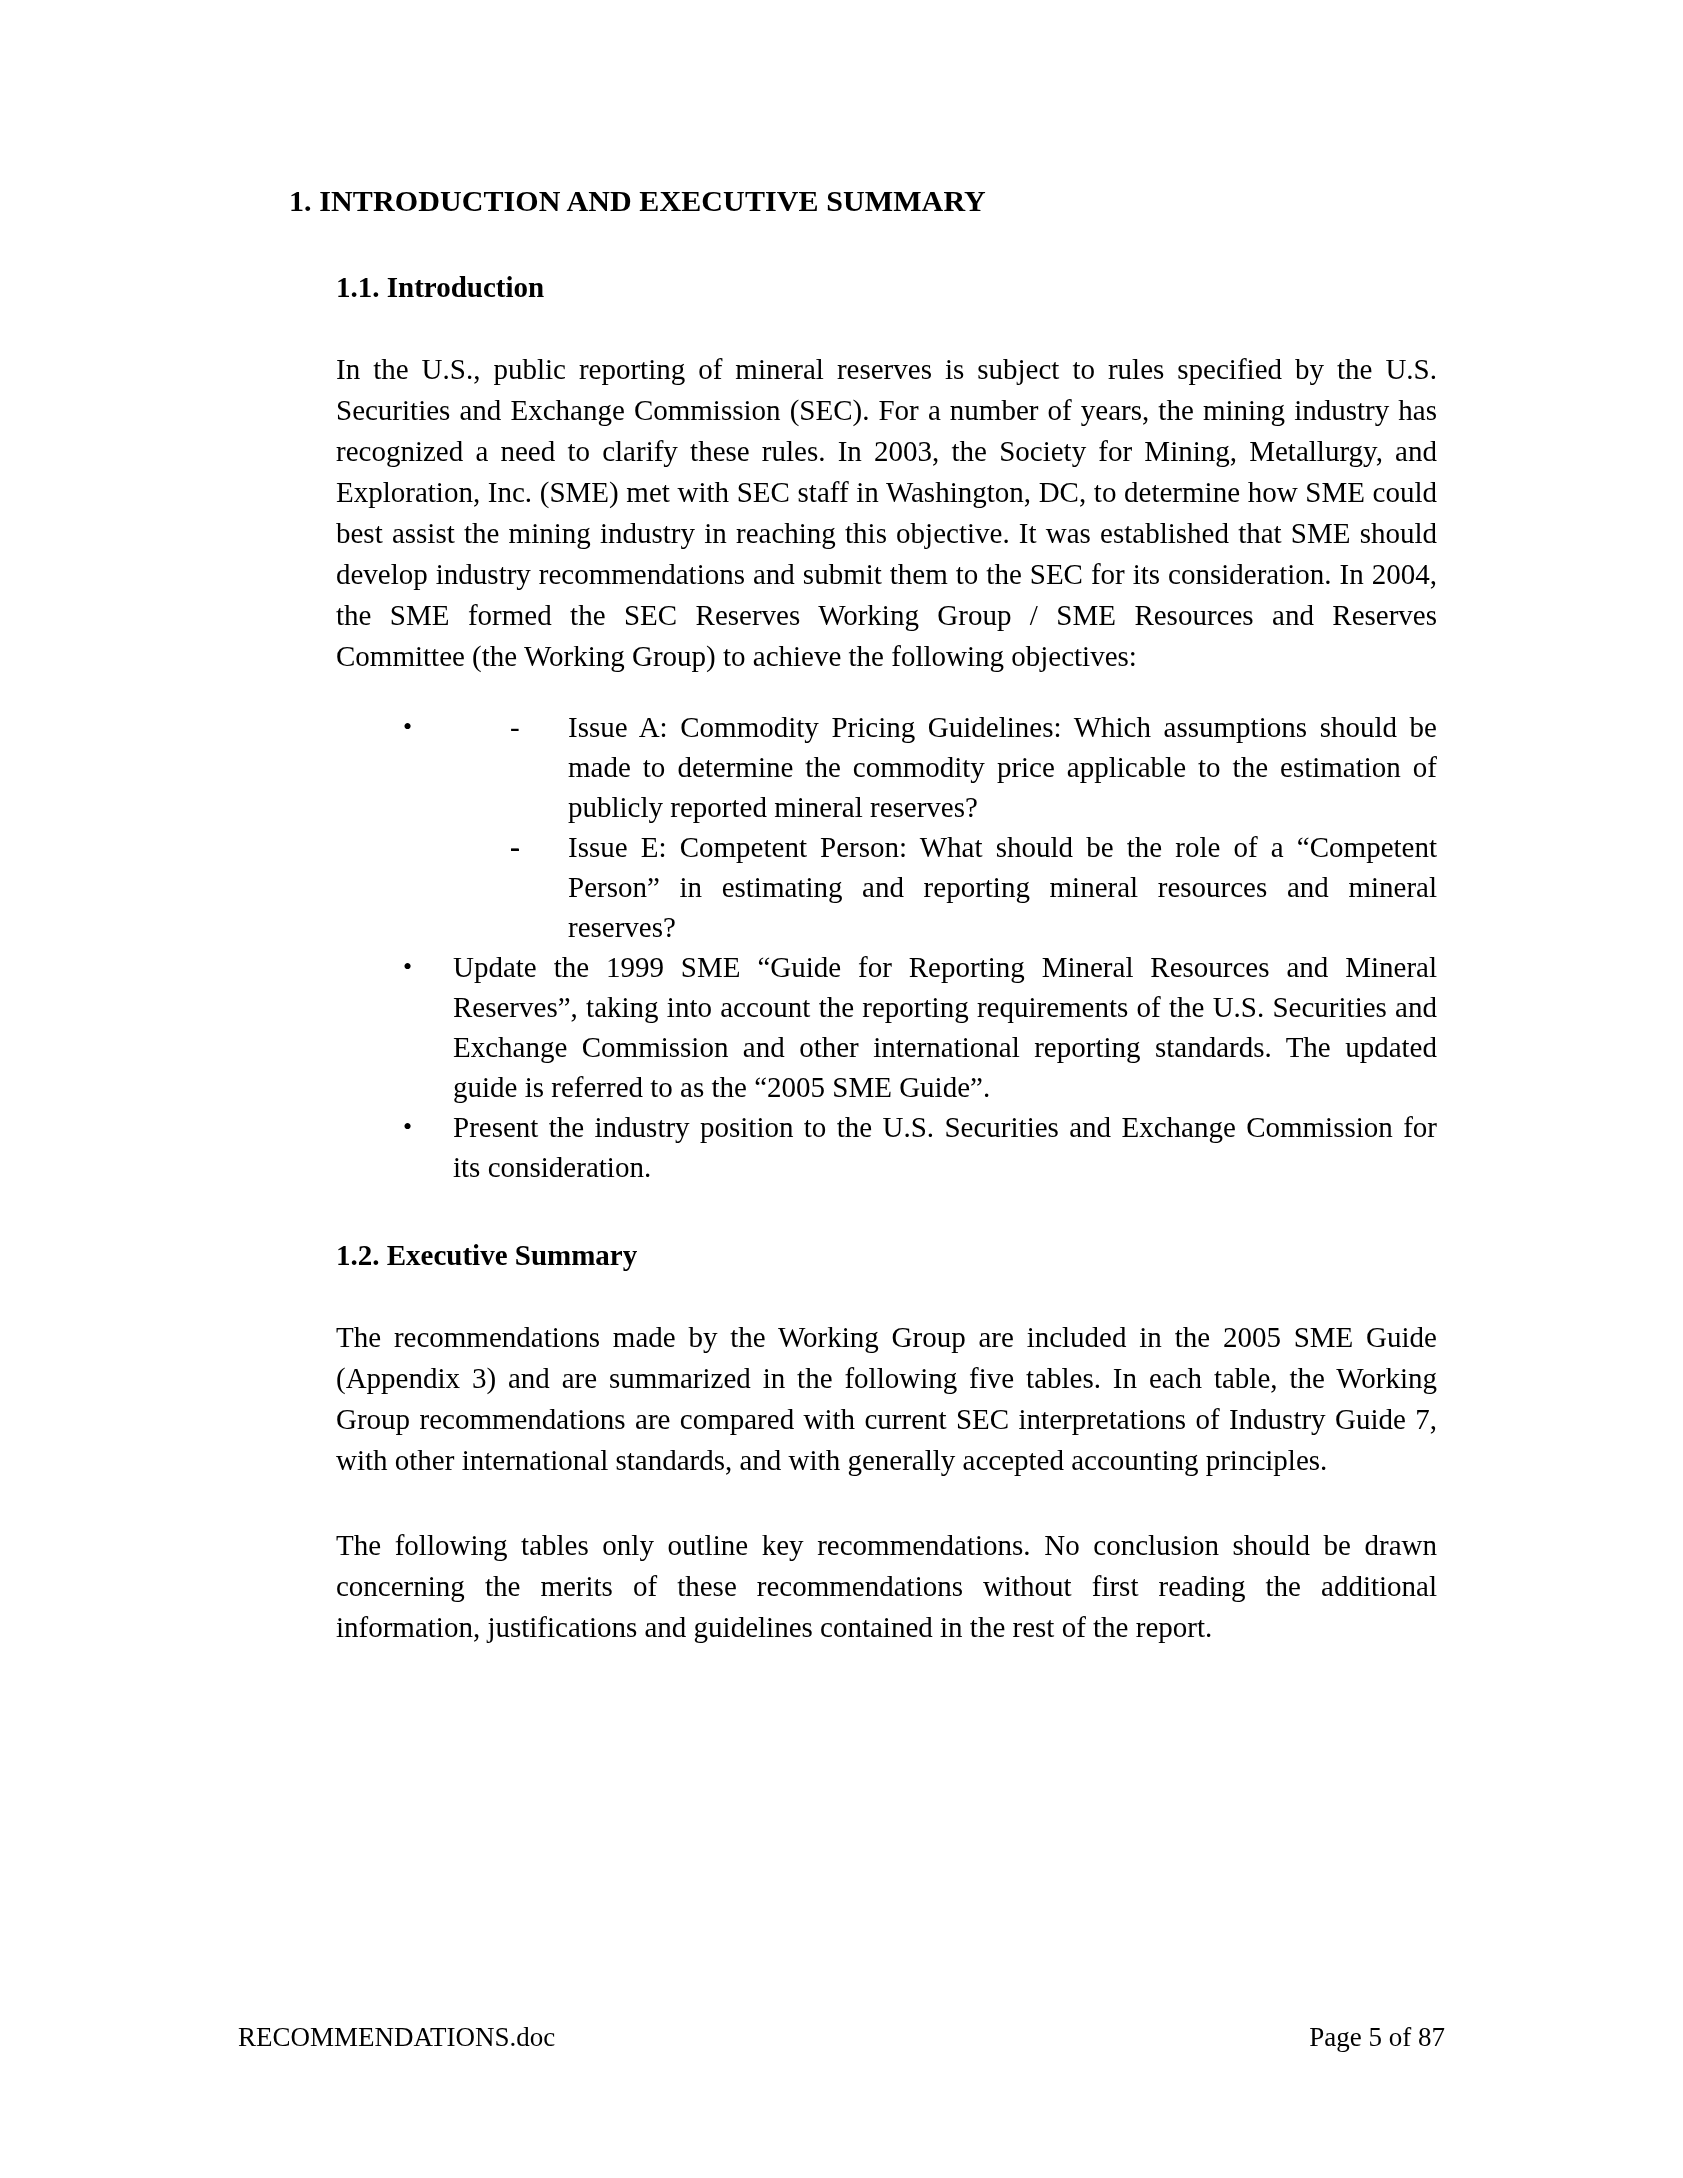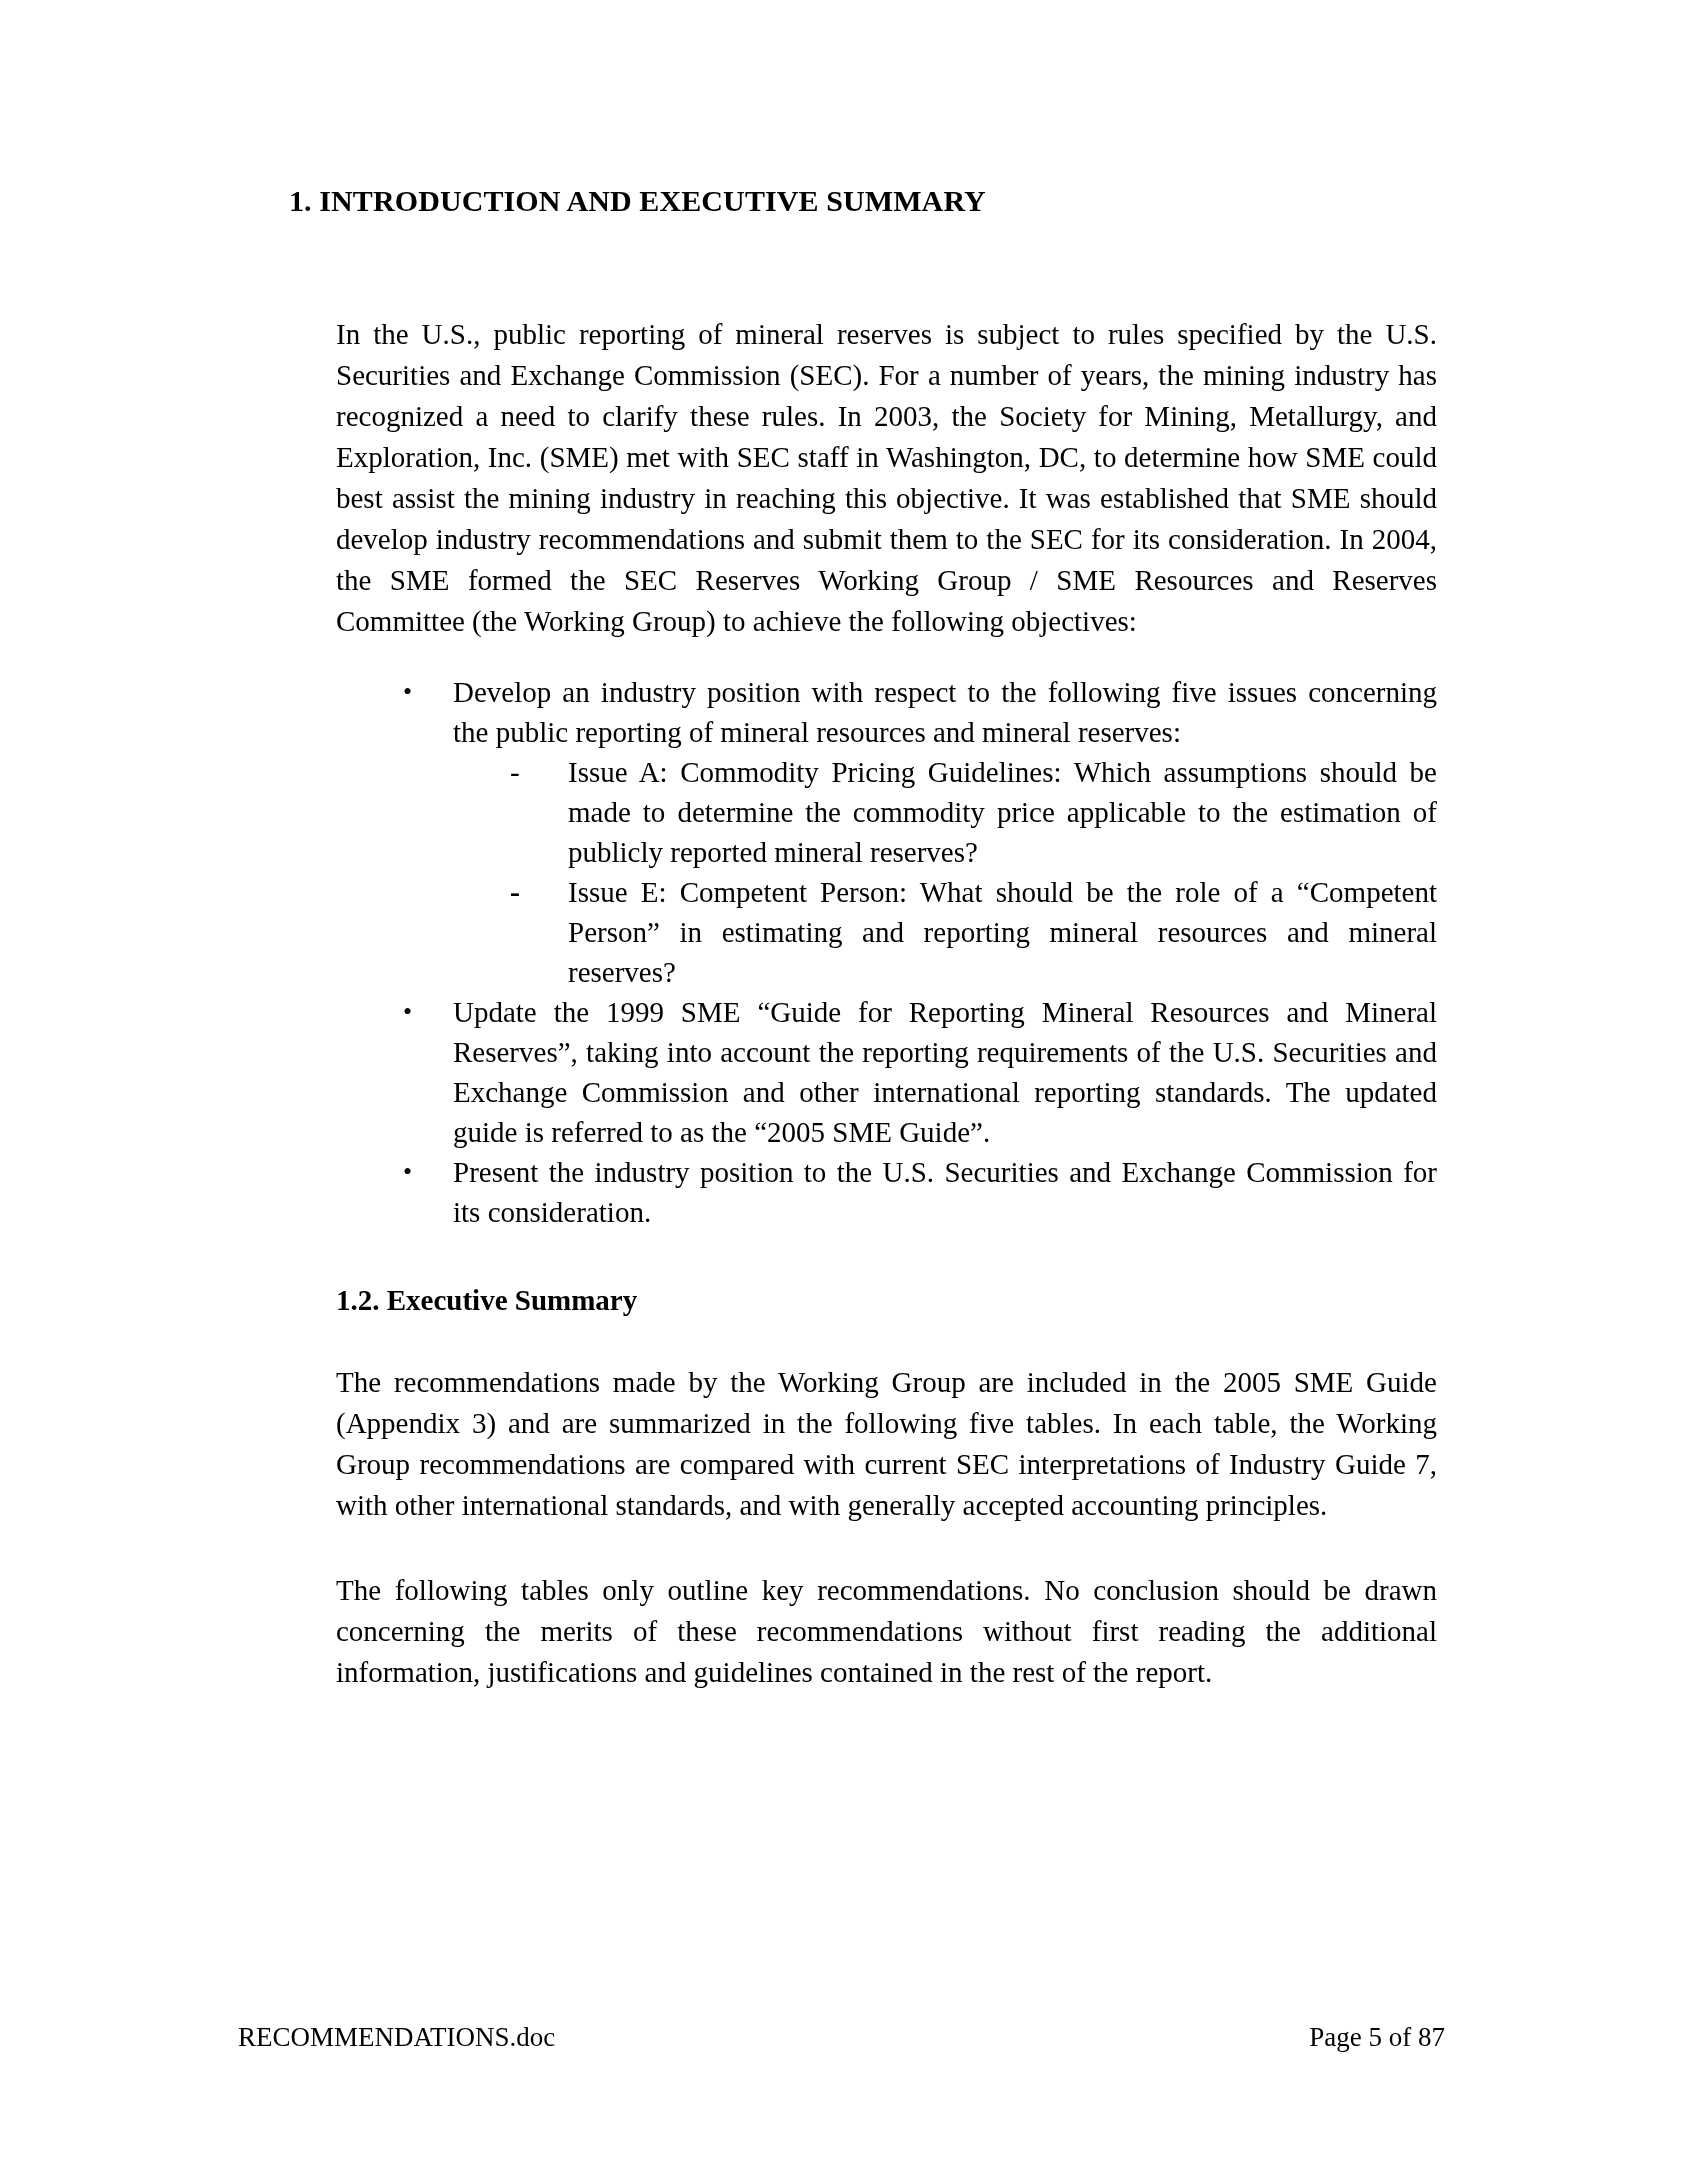--- a/index.html
+++ b/index.html
@@ -113,32 +113,32 @@
 <body>
 
 <div class="page">
 
   <div class="content">
 
     <h1 class="doc-h1">1. INTRODUCTION AND EXECUTIVE SUMMARY</h1>
 
     <div class="spacer-lg"></div>
 
+    <h2 class="doc-h2">1.1. Introduction</h2>
 
     <div class="spacer-md"></div>
 
     <p class="body-par">In the U.S., public reporting of mineral reserves is subject to rules specified by the U.S. Securities and Exchange Commission (SEC).  For a number of years, the mining industry has recognized a need to clarify these rules.  In 2003, the Society for Mining, Metallurgy, and Exploration, Inc. (SME) met with SEC staff in Washington, DC, to determine how SME could best assist the mining industry in reaching this objective.  It was established that SME should develop industry recommendations and submit them to the SEC for its consideration.  In 2004, the SME formed the SEC Reserves Working Group / SME Resources and Reserves Committee (the Working Group) to achieve the following objectives:</p>
 
     <div class="spacer-sm"></div>
 
     <ul class="bullet-list">
 
       <li class="bullet-item">
         <span class="marker">•</span>
-        <span>Develop an industry position with respect to the following five issues concerning the public reporting of mineral resources and mineral reserves:</span>
 
         <ul class="dash-list sub-wrap">
           <li class="dash-item">
             <span class="marker">-</span>
             <span>Issue A: Commodity Pricing Guidelines:  Which assumptions should be made to determine the commodity price applicable to the estimation of publicly reported mineral reserves?</span>
           </li>
           <li class="dash-item">
             <span class="marker">-</span>
           </li>
           <li class="dash-item">

